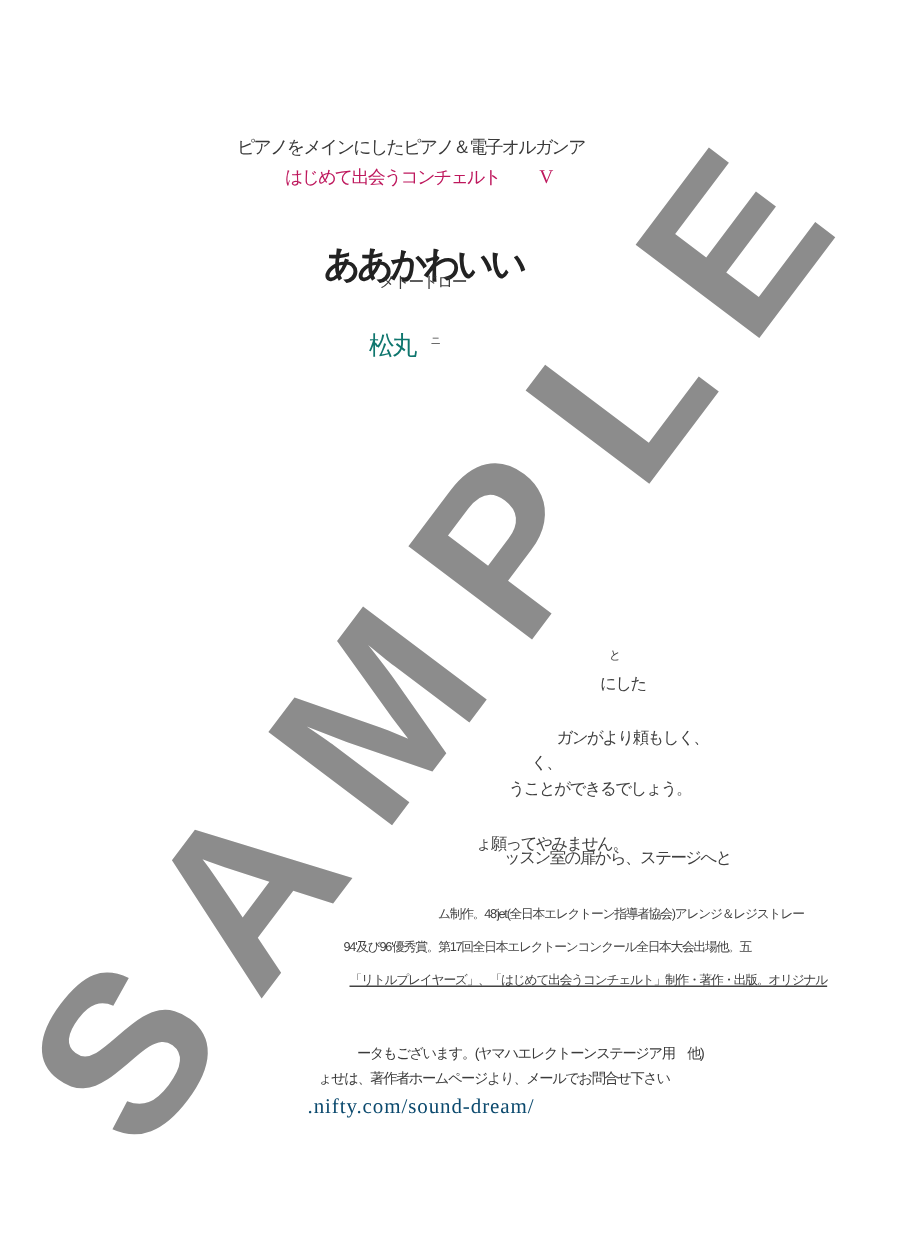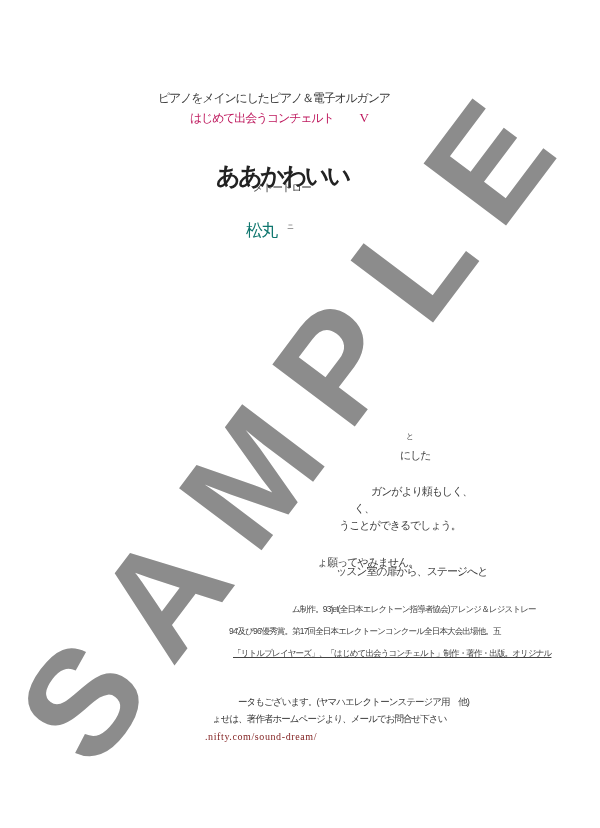--- a/index.html
+++ b/index.html
@@ -53,23 +53,23 @@
   .p1 { left: 229px; top: 626px; }
   .p2 { left: 233px; top: 648px; text-decoration: underline; }
   .p3 { left: 243px; top: 669px; }
 
   .contact { font-size: 9.5px; color: #3a3a3a; }
   .c0 { left: 238px; top: 696px; }
   .c1 { left: 212px; top: 713px; }
   .url {
     left: 205px; top: 731px;
     font-family: "Liberation Serif", serif;
-    font-size: 10px;
+    font-size: 14px;
     letter-spacing: 0.6px;
-    color: #7f1d1d;
+    color: #0c4a6e;
   }
 </style>
 </head>
 <body>
 
 <div class="page">
 
   <div class="watermark" style="color: rgb(140, 140, 140);">SAMPLE</div>
 
   <div class="txt jp series1">ピアノをメインにしたピアノ＆電子オルガンア</div>
@@ -87,21 +87,21 @@
   <div class="txt jp composer-partial">ニ</div>
 
   <div class="txt jp frag f-to">と</div>
   <div class="txt jp frag f-nishita">にした</div>
   <div class="txt jp frag f1">ガンがより頼もしく、</div>
   <div class="txt jp frag f2">く、</div>
   <div class="txt jp frag f3">うことができるでしょう。</div>
   <div class="txt jp frag f4">ッスン室の扉から、ステージへと</div>
   <div class="txt jp frag f5">ょ願ってやみません。</div>
 
-  <div class="txt jp profile p0">ム制作。93'jet(全日本エレクトーン指導者協会)アレンジ＆レジストレー</div>
+  <div class="txt jp profile p0">ム制作。48'jet(全日本エレクトーン指導者協会)アレンジ＆レジストレー</div>
   <div class="txt jp profile p1">94'及び96'優秀賞。第17回全日本エレクトーンコンクール全日本大会出場他。五</div>
   <div class="txt jp profile p2">「リトルプレイヤーズ」、「はじめて出会うコンチェルト」制作・著作・出版。オリジナル</div>
 
   <div class="txt jp contact c1">ょせは、著作者ホームページより、メールでお問合せ下さい</div>
   <div class="txt jp contact c0">ータもございます。(ヤマハエレクトーンステージア用　他)</div>
 
   <div class="txt url">.nifty.com/sound-dream/</div>
 
 </div>
 

